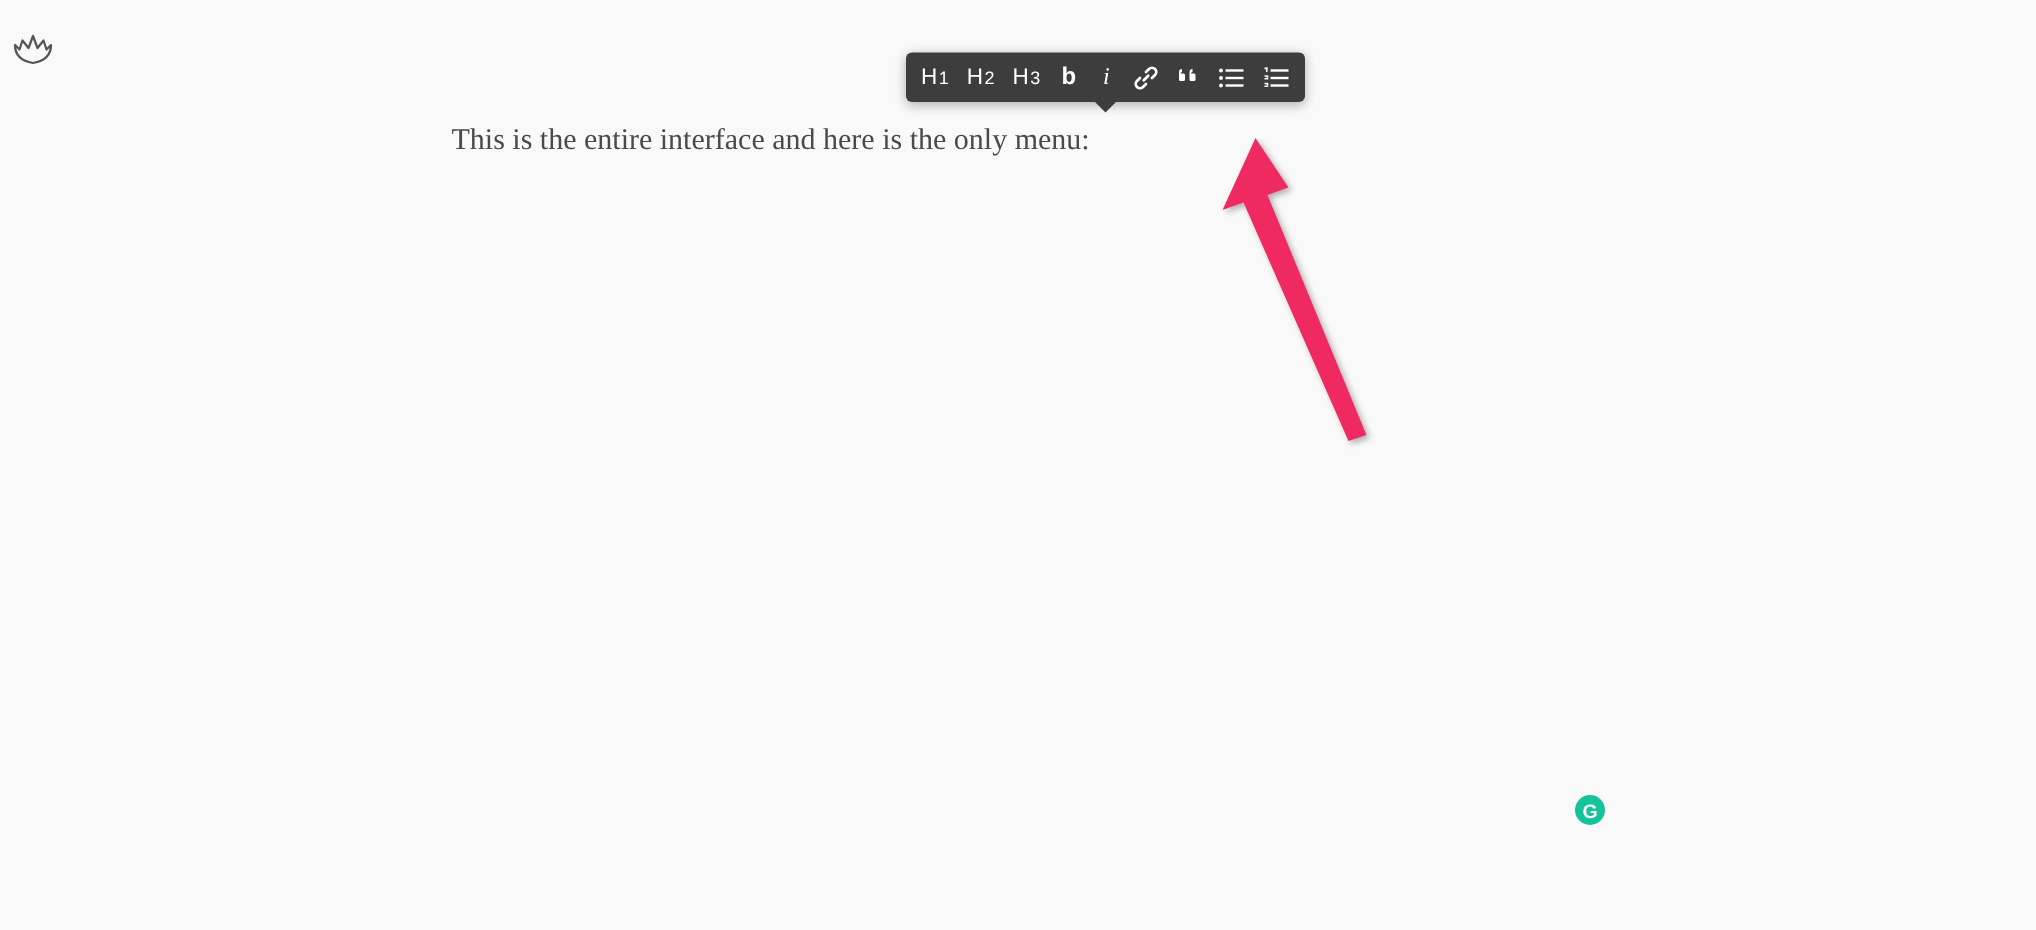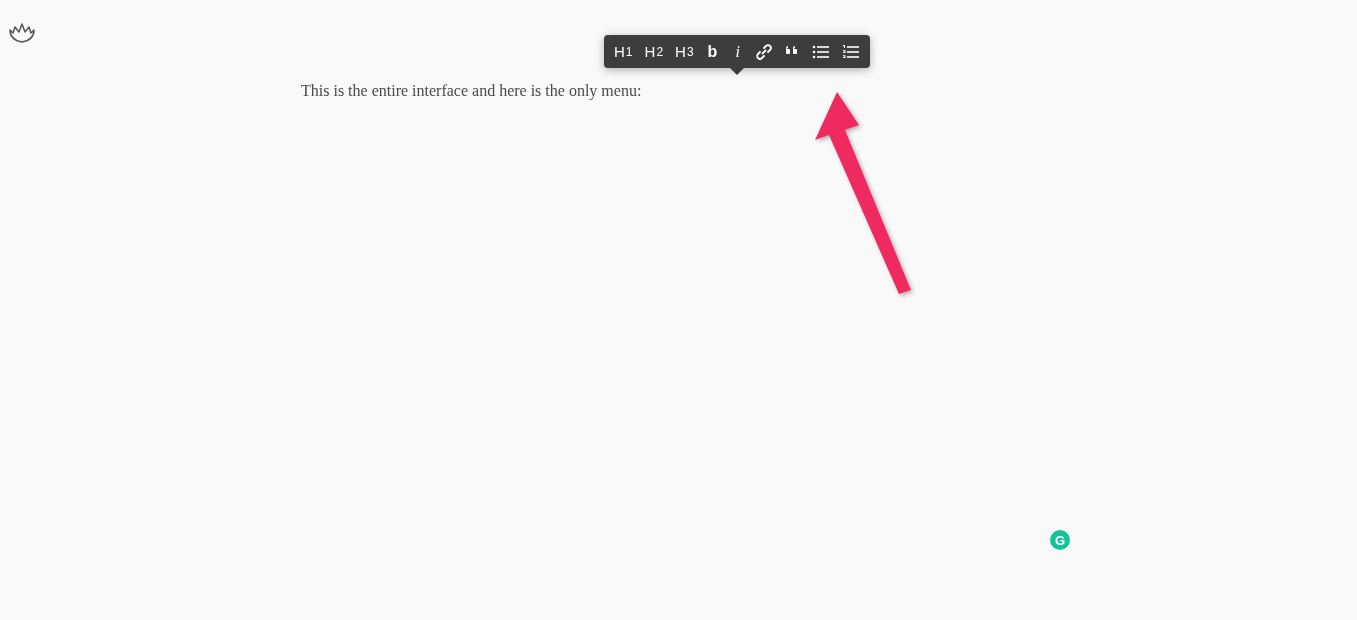--- a/index.html
+++ b/index.html
@@ -19,21 +19,21 @@
       position: absolute;
       top: 20px;
       left: 7px;
       width: 30px;
       height: 24px;
     }
     .editor-content {
       position: absolute;
       top: 82px;
       left: 301px;
-      font-size: 16px;
+      font-size: 20px;
       color: #4a4a4a;
       font-family: Georgia, serif;
     }
     .toolbar {
       position: absolute;
       top: 35px;
       left: 604px;
       background: #3d3d3d;
       border-radius: 4px;
       padding: 6px 8px;

